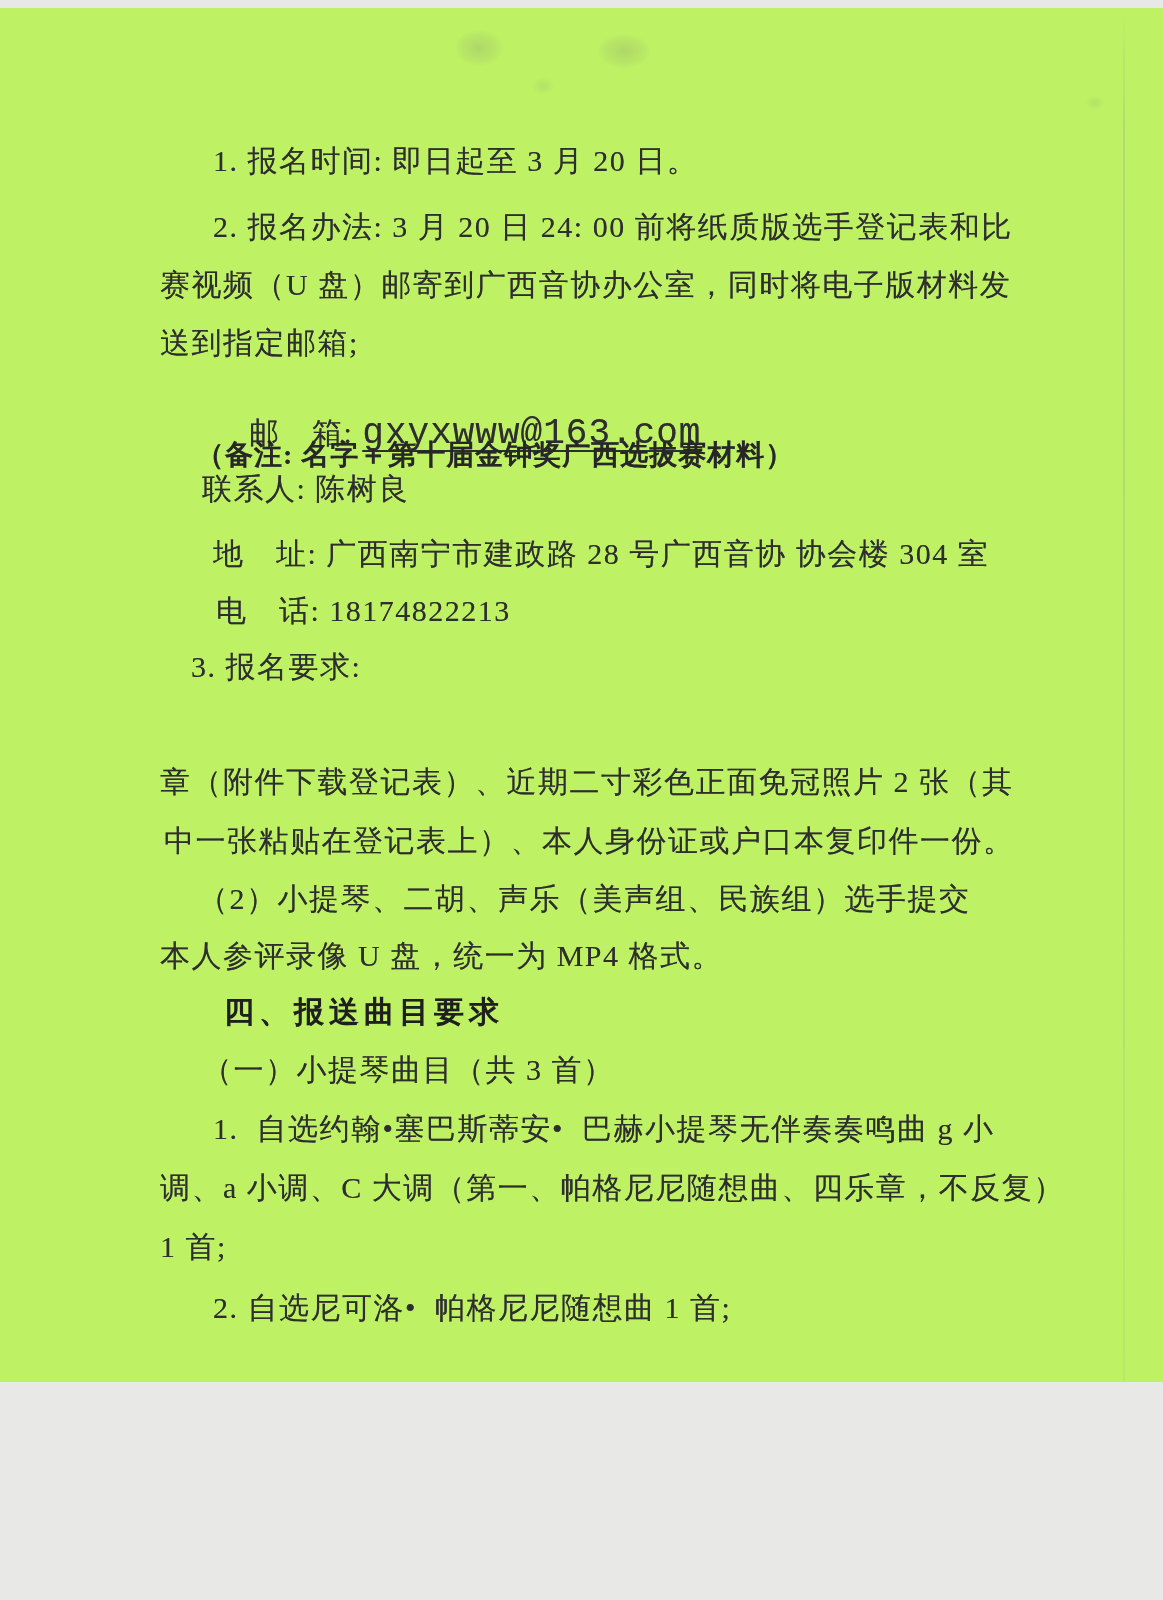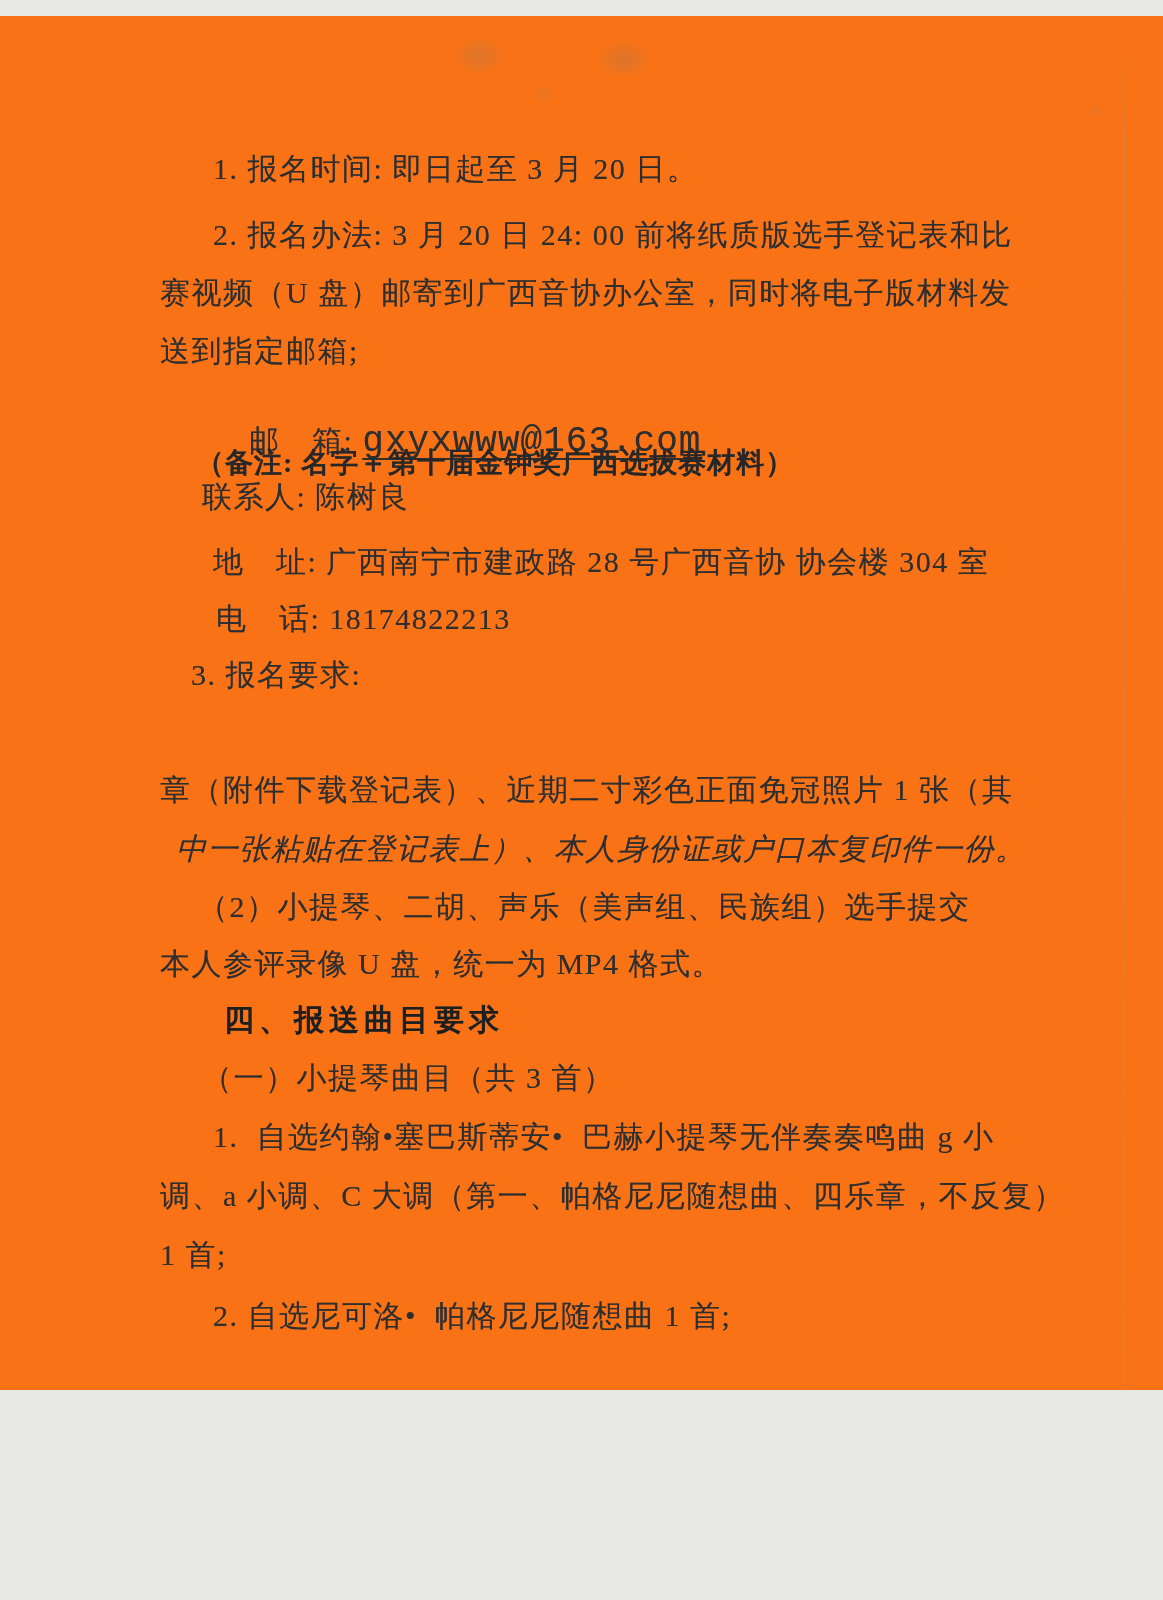--- a/index.html
+++ b/index.html
@@ -1,21 +1,21 @@
 <!DOCTYPE html>
 <html lang="zh"><head>
 <meta charset="utf-8">
 <style>
   html, body { margin: 0; padding: 0; background: #e8e8e6; }
   .page {
     position: relative;
     width: 1163px;
     height: 1374px;
-    margin: 16px auto;
-    background: #f97316;
+    margin: 8px auto;
+    background: #bef264;
     overflow: hidden;
     font-family: "Liberation Serif", "DejaVu Serif", serif;
     color: #2e2e2e;
   }
   .line {
     position: absolute;
     white-space: pre;
     font-size: 30px;
     line-height: 38px;
     letter-spacing: 1.5px;
@@ -92,22 +92,22 @@
 
   <div class="line small" style="left:196px; top:428px;">（备注: 名字＋第十届金钟奖广西选拔赛材料）</div>
 
   <div class="line" style="left:202px; top:462px;">联系人: 陈树良</div>
 
   <div class="line" style="left:213px; top:527px;">地　址: 广西南宁市建政路 28 号广西音协 协会楼 304 室</div>
 
   <div class="line" style="left:216px; top:584px;">电　话: 18174822213</div>
 
   <div class="line" style="left:191px; top:640px;">3. 报名要求:</div>
-  <div class="line" style="left:160px; top:755px;">章（附件下载登记表）、近期二寸彩色正面免冠照片 1 张（其</div>
-  <div class="line" style="left:176px; top:814px;font-style:italic;">中一张粘贴在登记表上）、本人身份证或户口本复印件一份。</div>
+  <div class="line" style="left:160px; top:755px;">章（附件下载登记表）、近期二寸彩色正面免冠照片 2 张（其</div>
+  <div class="line" style="left:164px; top:814px;">中一张粘贴在登记表上）、本人身份证或户口本复印件一份。</div>
   <div class="line" style="left:198px; top:872px;">（2）小提琴、二胡、声乐（美声组、民族组）选手提交</div>
   <div class="line" style="left:160px; top:929px;">本人参评录像 U 盘，统一为 MP4 格式。</div>
 
   <div class="line bold" style="left:224px; top:985px;">四、报送曲目要求</div>
 
   <div class="line" style="left:202px; top:1043px;">（一）小提琴曲目（共 3 首）</div>
 
   <div class="line" style="left:213px; top:1102px;">1.  自选约翰•塞巴斯蒂安•  巴赫小提琴无伴奏奏鸣曲 g 小</div>
   <div class="line" style="left:160px; top:1161px;">调、a 小调、C 大调（第一、帕格尼尼随想曲、四乐章，不反复）</div>
   <div class="line" style="left:160px; top:1220px;">1 首;</div>

